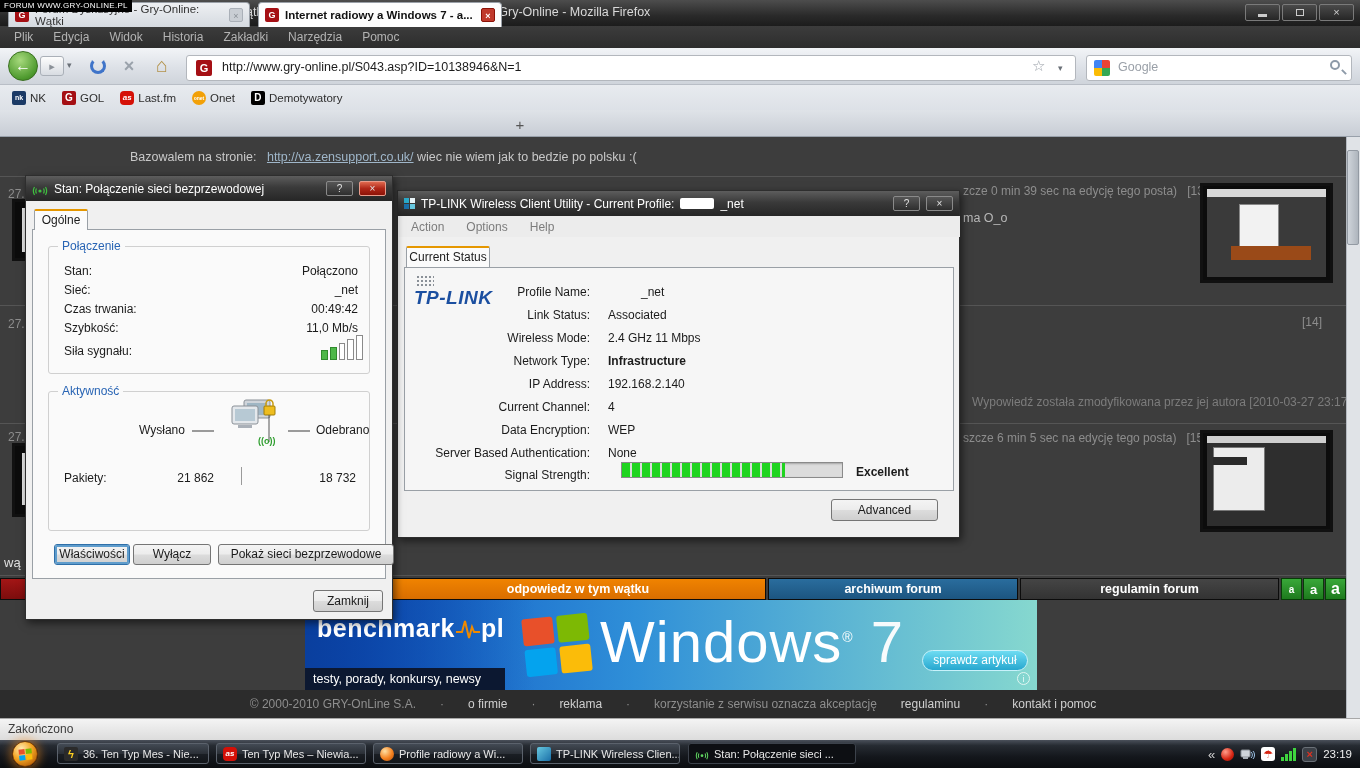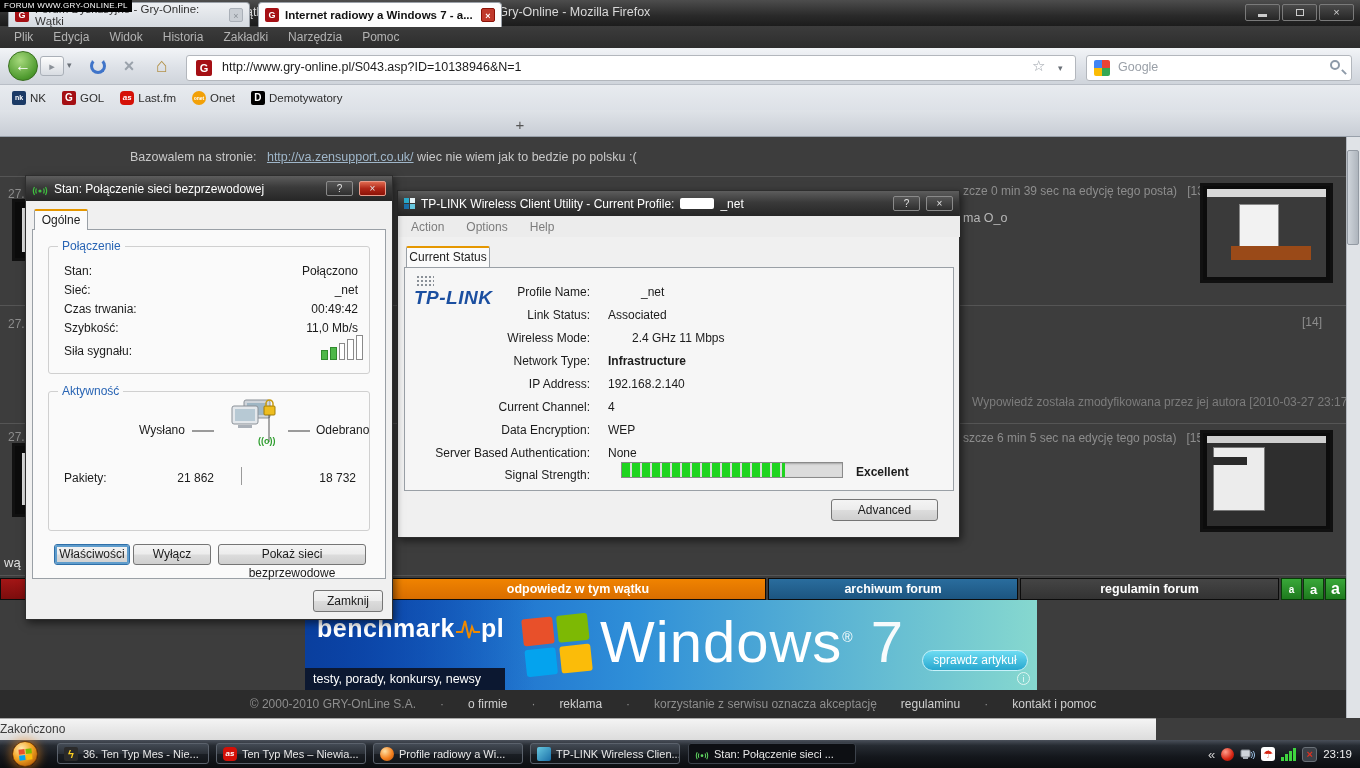--- a/index.html
+++ b/index.html
@@ -57,21 +57,21 @@
   
   .banner { left:305px; top:600px; width:732px; height:90px; background:linear-gradient(90deg,#0a4ec2,#2f8fd8 45%,#86d8cf); overflow:hidden; }
   .bm-strip { position:absolute; left:0; top:68px; width:200px; height:22px; background:#0c1831; color:#fff; font-size:12.5px; line-height:22px; padding-left:8px; white-space:nowrap; }
   .bm-logo { position:absolute; left:12px; top:14px; color:#fff; font-size:25px; font-weight:bold; letter-spacing:.5px; }
   .win7-text { position:absolute; left:295px; top:8px; color:#fff; font-size:58px; letter-spacing:1px; white-space:nowrap; }
   .cta { position:absolute; left:617px; top:50px; width:106px; height:21px; border-radius:11px; background:linear-gradient(#6edcf2,#27a7cf); border:1px solid #c8f2fb; color:#fff; font-size:12px; text-align:center; line-height:19px; }
   .info-i { position:absolute; left:712px; top:72px; width:13px; height:13px; border:1px solid #dff6f2; border-radius:50%; color:#eafcf9; font-size:9px; text-align:center; line-height:12px; }
 
   .footer { left:0; top:690px; width:1346px; height:28px; background:#2c2c2c; display:flex; align-items:center; justify-content:center; gap:24px; font-size:12px; color:#8e8e8e; }
   .footer .lnk { color:#cfcfcf; }
-  .statusbar { left:0; top:718px; width:1156px; height:22px; background:linear-gradient(#f4f4f4,#dcdcdc); border-top:1px solid #a8a8a8; color:#3c3c3c; font-size:12px; line-height:21px; }
+  .statusbar { left:0; top:718px; width:1360px; height:22px; background:linear-gradient(#f4f4f4,#dcdcdc); border-top:1px solid #a8a8a8; color:#3c3c3c; font-size:12px; line-height:21px; padding-left:8px; }
 
   
   .dlg { position:absolute; background:#f0f0f0; border:1px solid #2e2e2e; box-shadow:2px 3px 8px rgba(0,0,0,.55); z-index:30; }
   .dlg-title { position:absolute; left:0; top:0; right:0; height:25px; background:linear-gradient(#5d5d5d,#3a3a3a 45%,#262626); display:flex; align-items:center; padding:0 6px; gap:6px; }
   .dlg-title-text { color:#fff; font-size:12px; white-space:nowrap; overflow:hidden; }
   .dlg-btn { width:27px; height:15px; border:1px solid #8a8a8a; border-radius:2px; background:linear-gradient(#565656,#2e2e2e); color:#e3e3e3; font-size:10px; text-align:center; line-height:13px; }
   .dlg-btn-red { background:linear-gradient(#e0694f,#b02718 50%,#8c1207); border-color:#e89c8c; }
   .tabstrip-tab { position:absolute; height:21px; border:1px solid #9aa0a6; border-bottom:none; border-radius:2px 2px 0 0; font-size:12px; color:#1c1c1c; text-align:center; }
   .t-active { background:#fbfbfb; border-top:2px solid #e59700; font-size:12px; z-index:2; }
   .t-idle { background:linear-gradient(#f2f2f2,#dedede); top:2px;margin-top:36px; }
@@ -323,21 +323,21 @@
     </div>
     <div class="abs" style="left:262px; top:254px; width:22px; height:2px; background:#9a9a9a;"></div>
     <div class="frow-l" style="left:290px; top:247px;">Odebrano</div>
     <div class="frow-l" style="left:38px; top:295px;">Pakiety:</div>
     <div class="frow-v" style="left:110px; top:295px; width:78px; text-align:right;">21 862</div>
     <div class="abs" style="left:215px; top:291px; width:1px; height:18px; background:#9a9a9a;"></div>
     <div class="frow-v" style="left:252px; top:295px; width:78px; text-align:right;">18 732</div>
 
     <div class="btn7 btn7-focus" style="left:28px; top:368px; width:76px; height:21px; line-height:19px;">Właściwości</div>
     <div class="btn7" style="left:107px; top:368px; width:78px; height:21px; line-height:19px;">Wyłącz</div>
-    <div class="btn7" style="left:192px; top:368px; width:148px; height:21px; line-height:19px;">Pokaż sieci bezprzewodowe</div>
+    <div class="btn7" style="left:192px; top:368px; width:176px; height:21px; line-height:19px;">Pokaż sieci bezprzewodowe</div>
     <div class="btn7" style="left:287px; top:414px; width:70px; height:22px; line-height:20px;">Zamknij</div>
   </div>
 
   <div class="dlg" style="left:397px; top:190px; width:563px; height:348px; z-index:20;">
     <div class="dlg-title">
       <span style="display:inline-grid; grid-template-columns:5px 5px; grid-template-rows:5px 5px; gap:1px;">
           <i style="background:#2aa9c9;"></i>
           <i style="background:#e8f4f8;"></i>
           <i style="background:#1a6fa8;"></i>
           <i style="background:#67c8e0;"></i>
@@ -361,21 +361,21 @@
     <div class="abs" style="left:16px; top:84px;">
       <div style="width:18px; height:12px; background:radial-gradient(circle 1.2px, #8a9097 95%, transparent) 0 0/4px 4px; margin-left:2px;"></div>
       <div style="color:#1b4fa0; font-weight:bold; font-style:italic; font-size:19px; letter-spacing:.5px;">TP-LINK</div>
     </div>
 
     <div class="frow-l" style="left:0; top:94px; width:192px; text-align:right;">Profile Name:</div>
     <div class="frow-v" style="left:243px; top:94px;">_net</div>
     <div class="frow-l" style="left:0; top:117px; width:192px; text-align:right;">Link Status:</div>
     <div class="frow-v" style="left:210px; top:117px;">Associated</div>
     <div class="frow-l" style="left:0; top:140px; width:192px; text-align:right;">Wireless Mode:</div>
-    <div class="frow-v" style="left:210px; top:140px;margin-left:24px;">2.4 GHz 11 Mbps</div>
+    <div class="frow-v" style="left:210px; top:140px;">2.4 GHz 11 Mbps</div>
     <div class="frow-l" style="left:0; top:163px; width:192px; text-align:right;">Network Type:</div>
     <div class="frow-v" style="left:210px; top:163px;font-weight:bold;">Infrastructure</div>
     <div class="frow-l" style="left:0; top:186px; width:192px; text-align:right;">IP Address:</div>
     <div class="frow-v" style="left:210px; top:186px;">192.168.2.140</div>
     <div class="frow-l" style="left:0; top:209px; width:192px; text-align:right;">Current Channel:</div>
     <div class="frow-v" style="left:210px; top:209px;">4</div>
     <div class="frow-l" style="left:0; top:232px; width:192px; text-align:right;">Data Encryption:</div>
     <div class="frow-v" style="left:210px; top:232px;">WEP</div>
     <div class="frow-l" style="left:0; top:255px; width:192px; text-align:right;">Server Based Authentication:</div>
     <div class="frow-v" style="left:210px; top:255px;">None</div>

